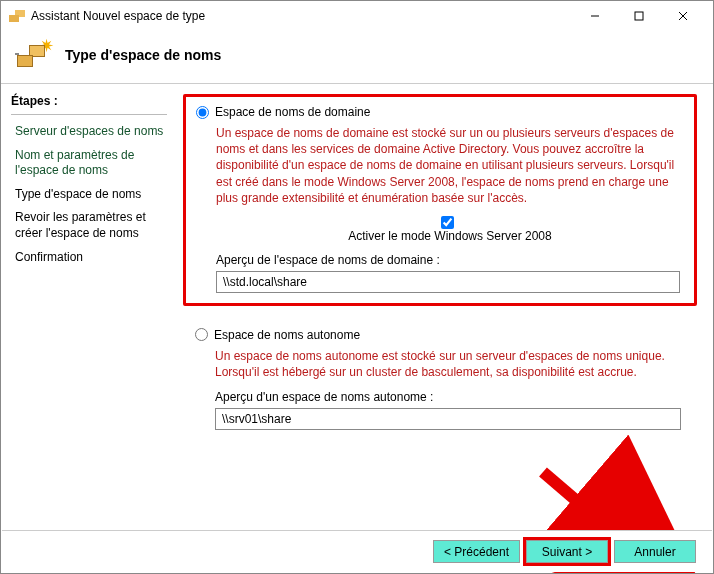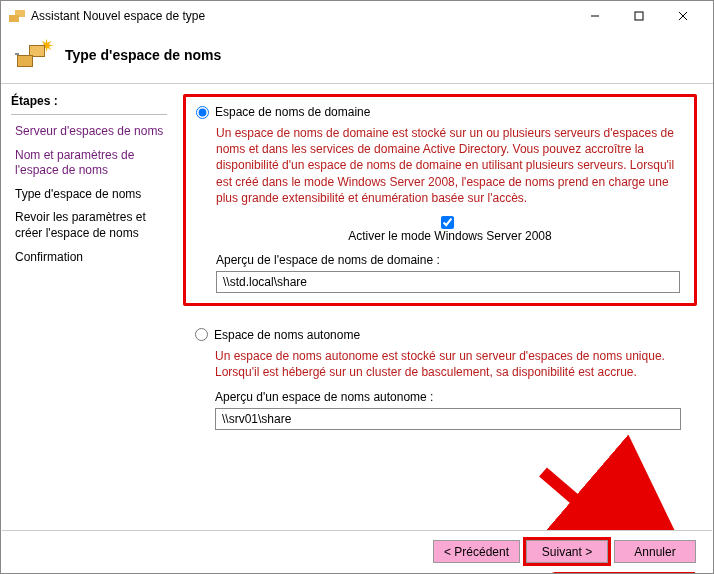--- a/index.html
+++ b/index.html
@@ -72,21 +72,21 @@
     font-size: 12px;
   }
   .sidebar hr {
     border: none; border-top: 1px solid #bbb; margin: 0 0 6px 0;
   }
   .step {
     padding: 3px 2px 3px 4px;
     margin-bottom: 2px;
     line-height: 1.3;
   }
-  .step.link { color: #701a75; cursor: pointer; }
+  .step.link { color: #14532d; cursor: pointer; }
   .step.current { color: #000; }
   .main {
     flex: 1;
     padding: 10px 16px 10px 10px;
     position: relative;
   }
   .intro { margin: 0 0 12px 2px; }
   .hlbox {
     border: 3px solid #e60000;
     border-radius: 2px;
@@ -130,21 +130,21 @@
     justify-content: flex-end;
     align-items: center;
     padding-right: 16px;
     gap: 6px;
     background: #fff;
   }
   .btn {
     height: 23px;
     min-width: 82px;
     padding: 0 10px;
-    background: #f9a8d4;
+    background: #5eead4;
     border: 1px solid #999;
     font-family: inherit;
     font-size: 12px;
     cursor: pointer;
   }
   .btn.hl {
     outline: 3px solid #e60000;
     outline-offset: 0;
   }
   .arrow {

